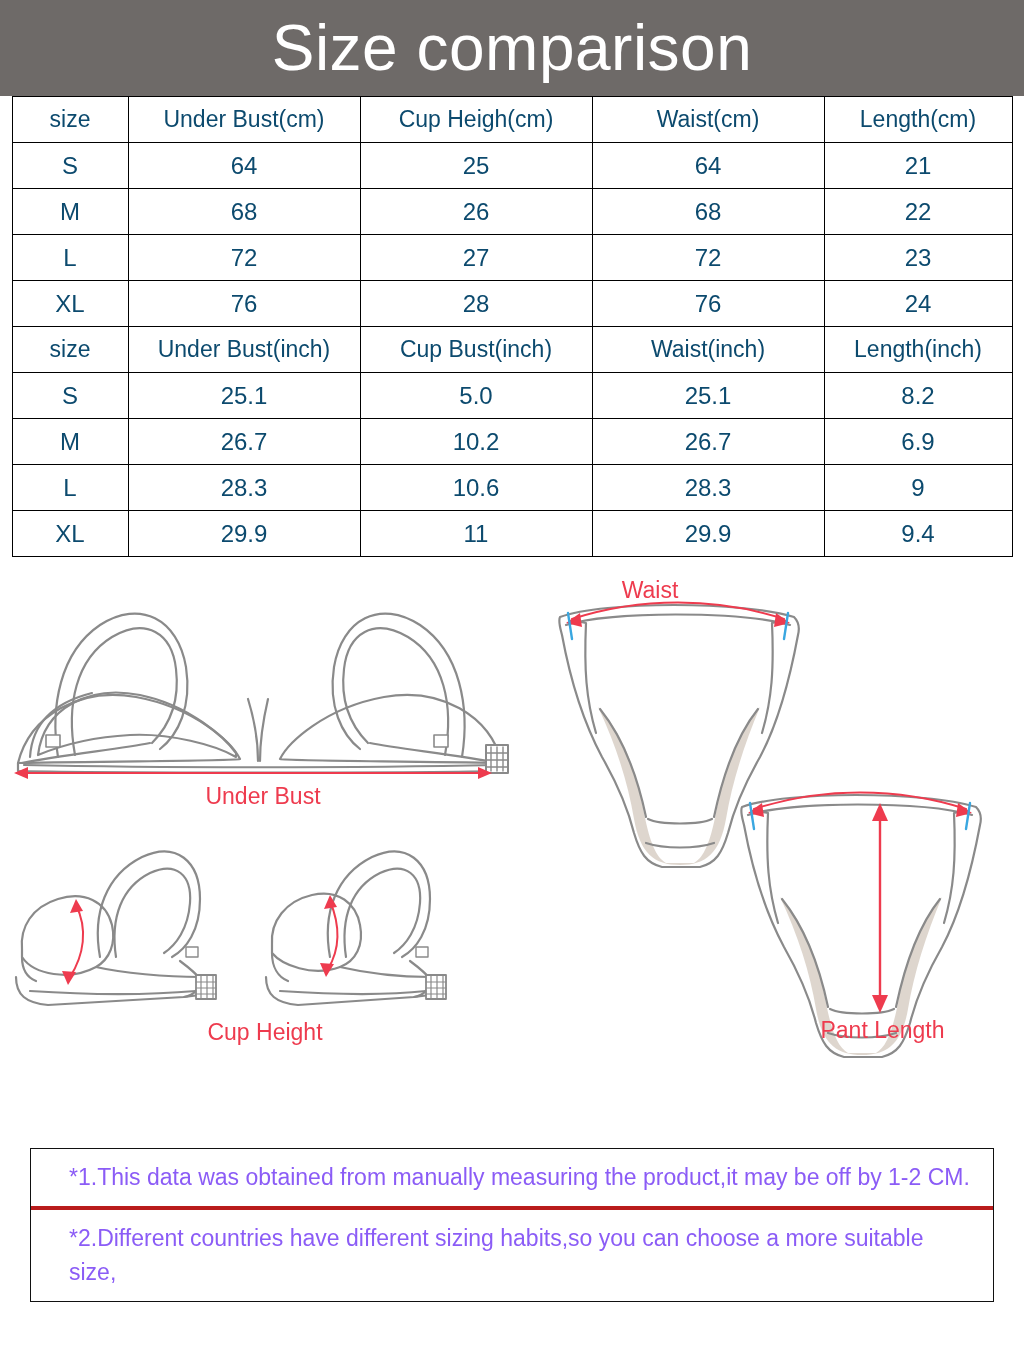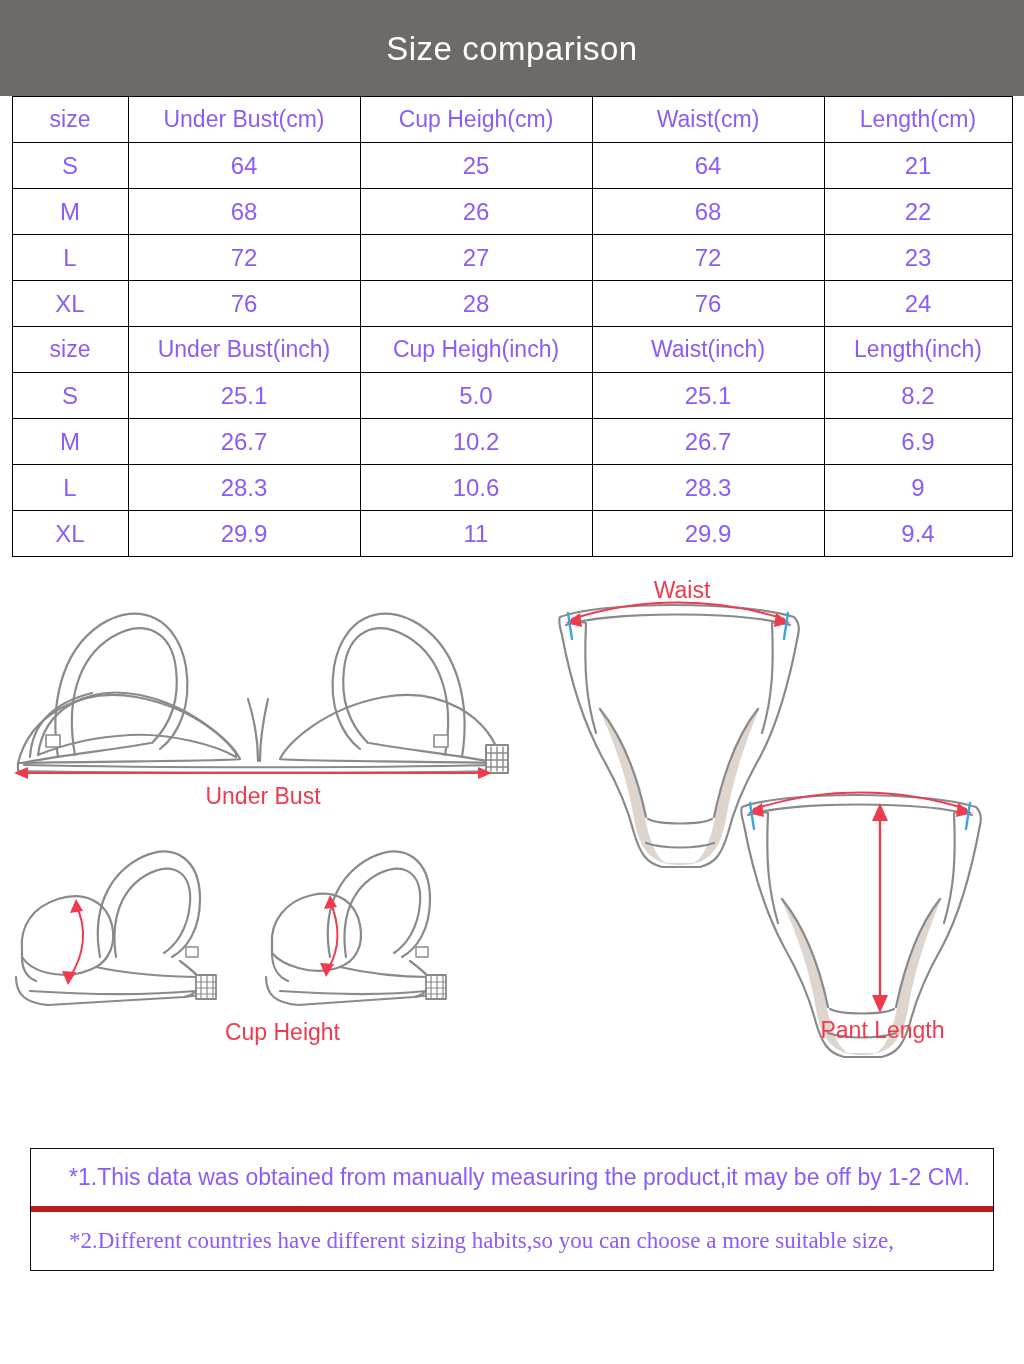--- a/index.html
+++ b/index.html
@@ -20,41 +20,41 @@
   .header {
     width: 1024px;
     height: 96px;
     background: #6e6a68;
     display: flex;
     align-items: center;
     justify-content: center;
   }
   .header-title {
     color: #ffffff;
-    font-size: 33px;
+    font-size: 64px;
     font-weight: 400;
     letter-spacing: 0.5px;
     line-height: 1;
   }
 
   
   .size-table {
     border-collapse: collapse;
     width: 1000px;
     margin: 0 auto;
     table-layout: fixed;
   }
   .size-table td {
     border: 1px solid #000;
     text-align: center;
     font-size: 24px;
     height: 45px;
     padding: 0;
     font-weight: 400;
-    color: #8b5cf6;
+    color: #0c4a6e;
   }
   .size-table tr.head td {
     font-size: 23px;
   }
   .col-size   { width: 116px; }
   .col-bust   { width: 232px; }
   .col-cup    { width: 232px; }
   .col-waist  { width: 232px; }
   .col-length { width: 188px; }
 
@@ -94,22 +94,21 @@
     padding: 9px 0 10px 0;
     border-bottom: 1px solid #111;
   }
   .tips-row {
     font-size: 23px;
     color: #8b5cf6;
     padding: 12px 18px 12px 38px;
     line-height: 1.45;
   }
   .tips-row + .tips-row {
-    border-top: 6px solid #b91c1c;
-    font-family: Liberation Serif, serif;
+    border-top: 4px solid #b91c1c;
   }
   .tips-row .indent {
     display: block;
     padding-left: 28px;
   }
 </style>
 </head>
 <body>
 
 <div class="header">
@@ -156,21 +155,21 @@
     <tr>
       <td>XL</td>
       <td>76</td>
       <td>28</td>
       <td>76</td>
       <td>24</td>
     </tr>
     <tr class="head">
       <td>size</td>
       <td>Under Bust(inch)</td>
-      <td>Cup Heigh(inch)</td>
+      <td>Cup Bust(inch)</td>
       <td>Waist(inch)</td>
       <td>Length(inch)</td>
     </tr>
     <tr>
       <td>S</td>
       <td>25.1</td>
       <td>5.0</td>
       <td>25.1</td>
       <td>8.2</td>
     </tr>
@@ -346,22 +345,22 @@
 
       <g stroke="#ee3b4e" stroke-width="2.4">
         <line x1="880" y1="262" x2="880" y2="440"></line>
         <polygon points="880,246 872,264 888,264" fill="#ee3b4e" stroke="none"></polygon>
         <polygon points="880,456 872,438 888,438" fill="#ee3b4e" stroke="none"></polygon>
       </g>
     </g>
   </svg>
 
   <div class="diagram-label" style="left:188px; top:226px; width:150px;">Under Bust</div>
-  <div class="diagram-label" style="left:190px; top:462px; width:150px;text-align:right;">Cup Height</div>
-  <div class="diagram-label" style="left:612px; top:20px; width:140px;">Waist</div>
+  <div class="diagram-label" style="left:190px; top:462px; width:150px;">Cup Height</div>
+  <div class="diagram-label" style="left:580px; top:20px; width:140px;">Waist</div>
   <div class="diagram-label" style="left:800px; top:460px; width:165px;text-align:center;">Pant Length</div>
 </div>
 
 <div class="tips-box">
   <div class="tips-row">*1.This data was obtained from manually measuring the product,it may be off by 1-2 CM.</div>
   <div class="tips-row">
     <span>*2.Different countries have different sizing habits,so you can choose a more suitable size,</span>
   </div>
 </div>
 

